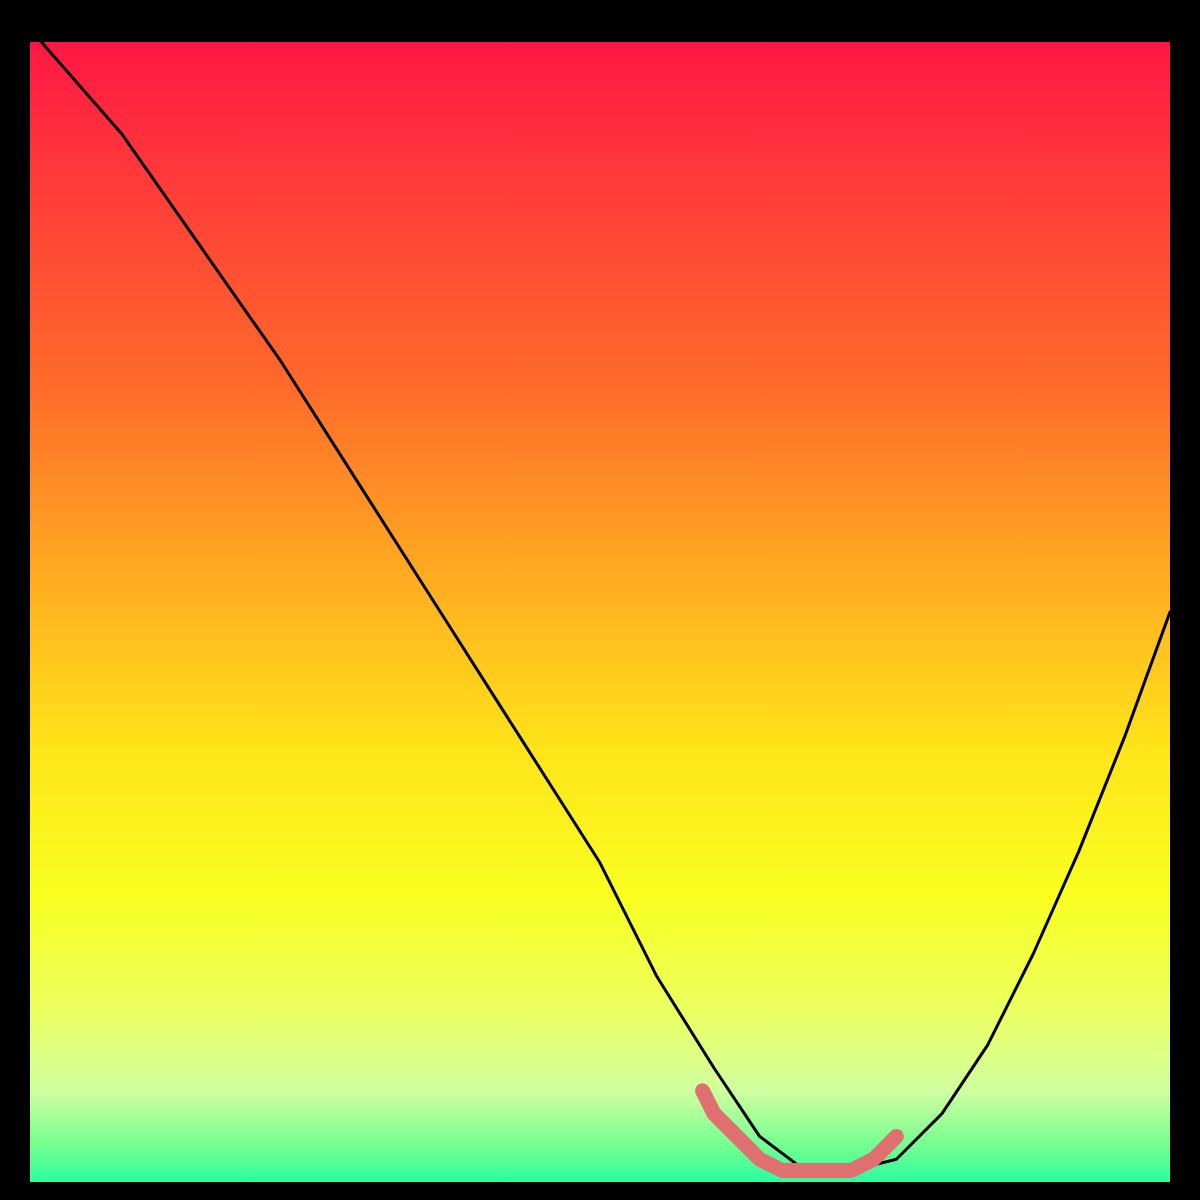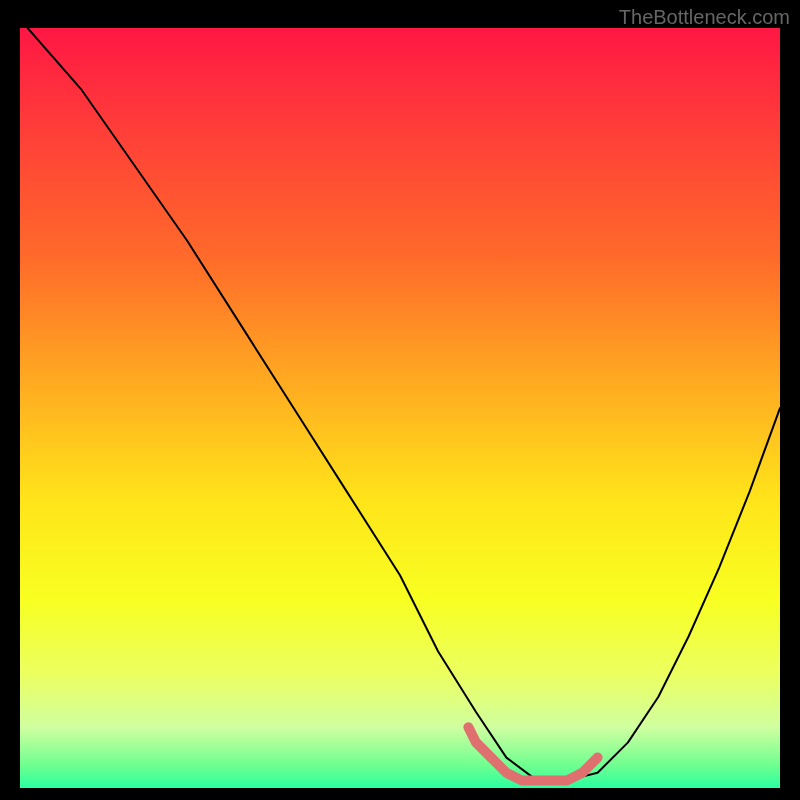--- a/index.html
+++ b/index.html
@@ -35,21 +35,20 @@
     height: 760px;
   }
   svg {
     display: block;
   }
 </style>
 </head>
 <body>
 
 <div class="container">
-  <div class="watermark">TheBottleneck.com</div>
   <div class="plot-area">
     <svg id="chart-svg" width="760" height="760" viewBox="0 0 760 760" preserveAspectRatio="none">
         <defs>
           <linearGradient id="bg-grad" x1="0" y1="0" x2="0" y2="1">
             <stop offset="0%" stop-color="#ff1744"></stop>
             <stop offset="12%" stop-color="#ff3a3a"></stop>
             <stop offset="30%" stop-color="#ff6a2a"></stop>
             <stop offset="48%" stop-color="#ffb020"></stop>
             <stop offset="62%" stop-color="#ffe41a"></stop>
             <stop offset="75%" stop-color="#f8ff20"></stop>

